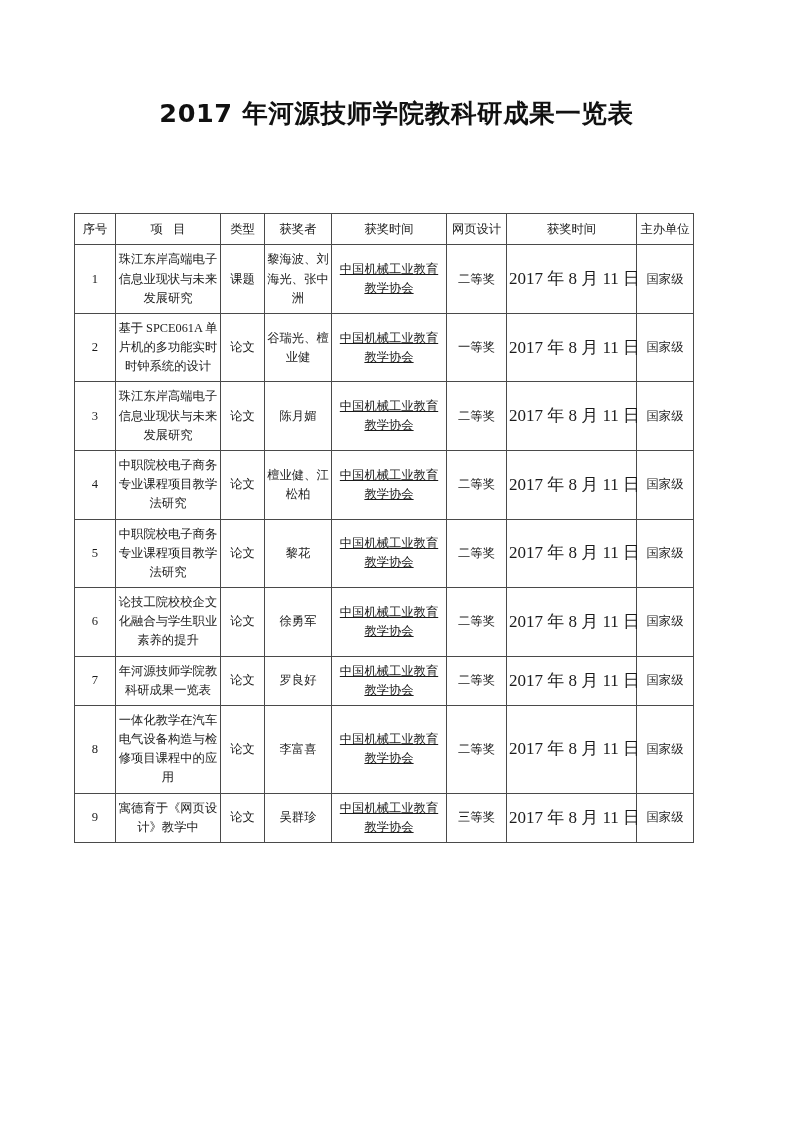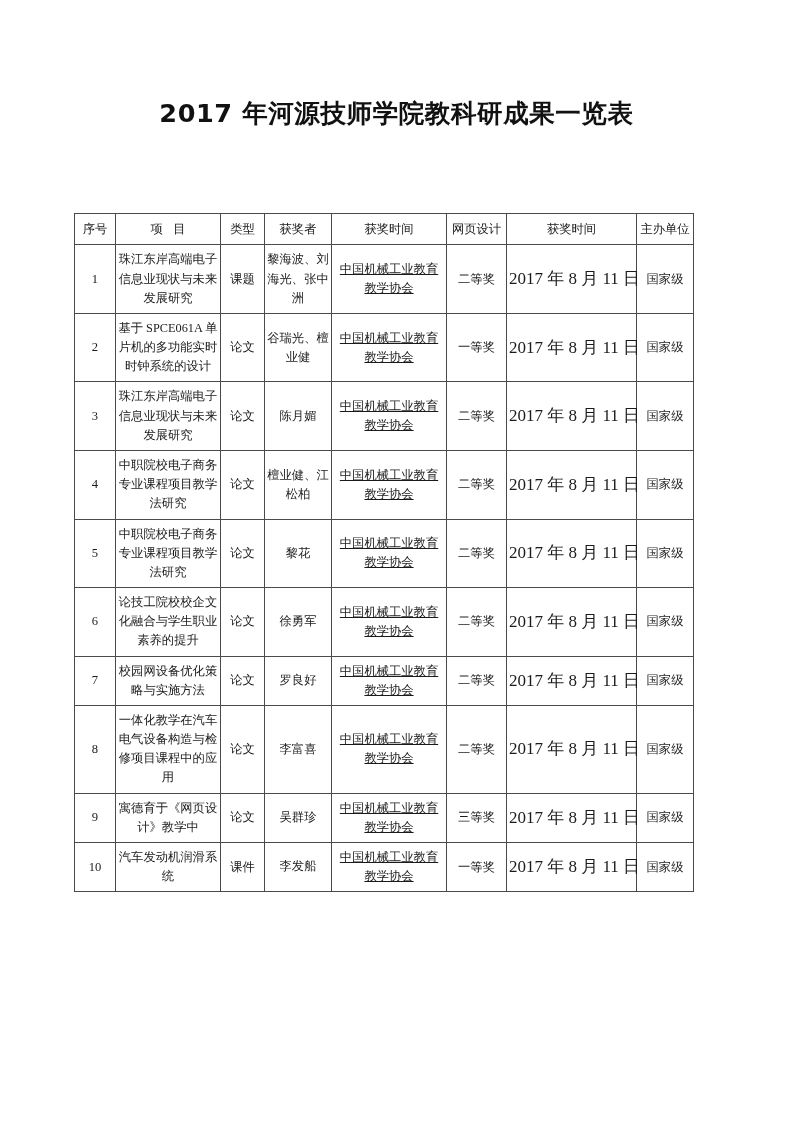--- a/index.html
+++ b/index.html
@@ -181,21 +181,21 @@
             <td class="cell-proj">论技工院校校企文化融合与学生职业素养的提升</td>
             <td>论文</td>
             <td class="cell-winner">徐勇军</td>
             <td class="cell-org">中国机械工业教育教学协会</td>
             <td>二等奖</td>
             <td class="cell-date">2017 年 8 月 11 日</td>
             <td>国家级</td>
           </tr>
           <tr>
             <td class="cell-seq">7</td>
-            <td class="cell-proj">校园网设备优化策略与实施方法</td>
+            <td class="cell-proj">年河源技师学院教科研成果一览表</td>
             <td>论文</td>
             <td class="cell-winner">罗良好</td>
             <td class="cell-org">中国机械工业教育教学协会</td>
             <td>二等奖</td>
             <td class="cell-date">2017 年 8 月 11 日</td>
             <td>国家级</td>
           </tr>
           <tr>
             <td class="cell-seq">8</td>
             <td class="cell-proj">一体化教学在汽车电气设备构造与检修项目课程中的应用</td>
@@ -206,30 +206,20 @@
             <td class="cell-date">2017 年 8 月 11 日</td>
             <td>国家级</td>
           </tr>
           <tr>
             <td class="cell-seq">9</td>
             <td class="cell-proj">寓德育于《网页设计》教学中</td>
             <td>论文</td>
             <td class="cell-winner">吴群珍</td>
             <td class="cell-org">中国机械工业教育教学协会</td>
             <td>三等奖</td>
-            <td class="cell-date">2017 年 8 月 11 日</td>
-            <td>国家级</td>
-          </tr>
-          <tr>
-            <td class="cell-seq">10</td>
-            <td class="cell-proj">汽车发动机润滑系统</td>
-            <td>课件</td>
-            <td class="cell-winner">李发船</td>
-            <td class="cell-org">中国机械工业教育教学协会</td>
-            <td>一等奖</td>
             <td class="cell-date">2017 年 8 月 11 日</td>
             <td>国家级</td>
           </tr>
         </tbody>
     </table>
   </div>
 
 </div>
 
 </body></html>

